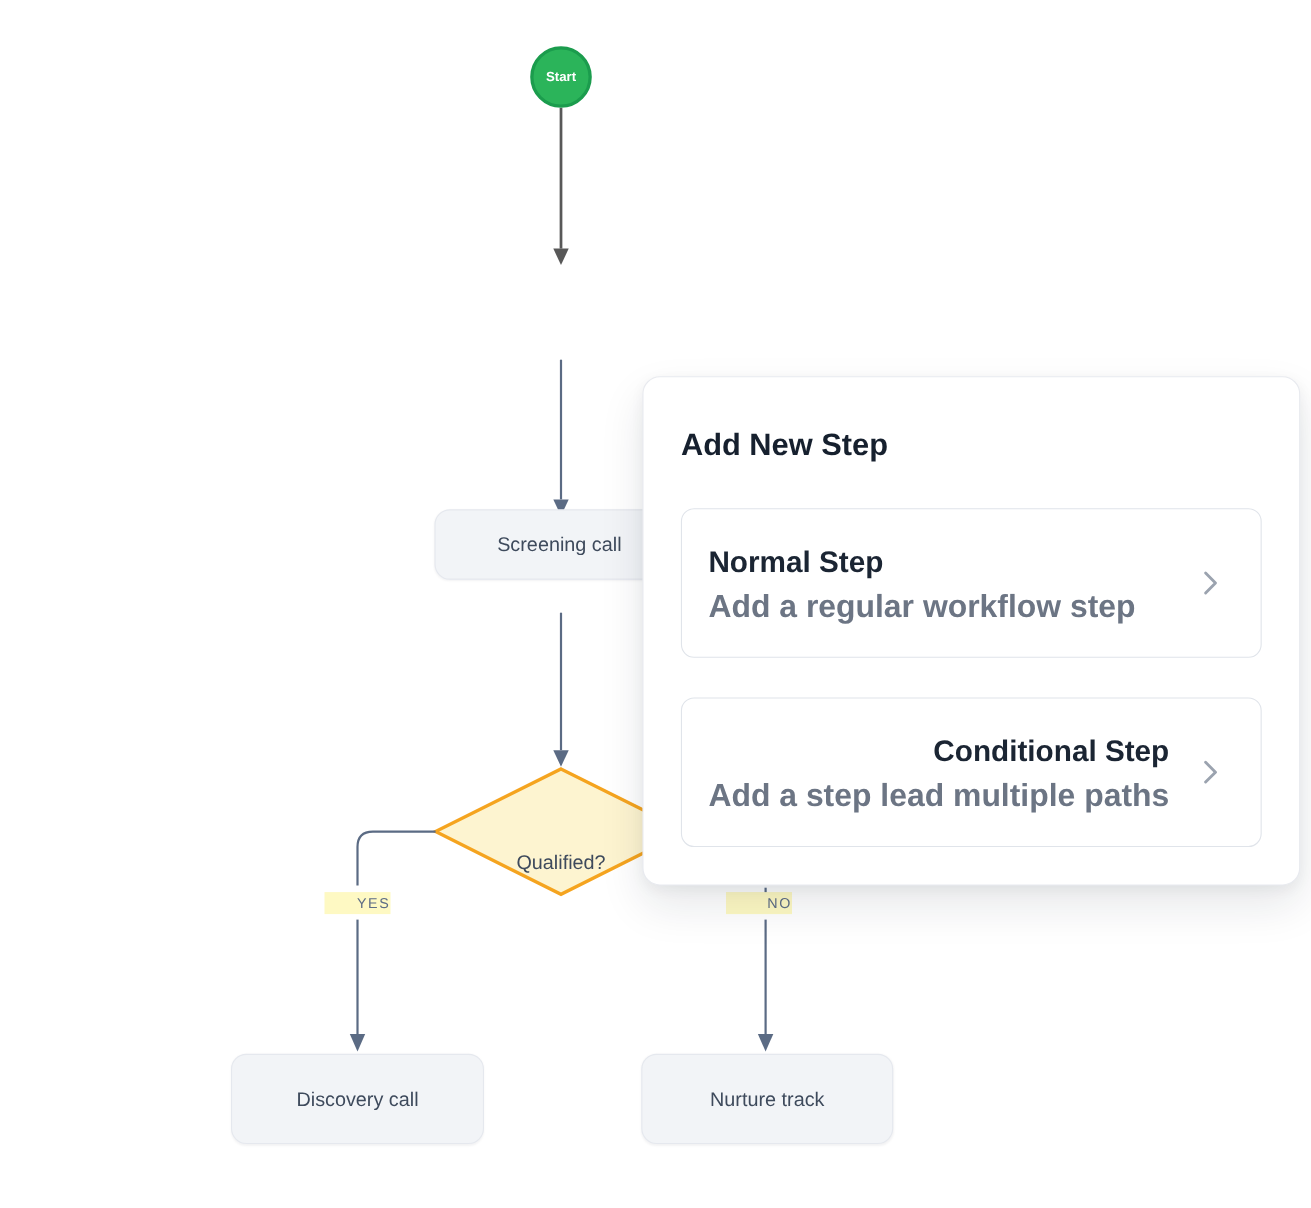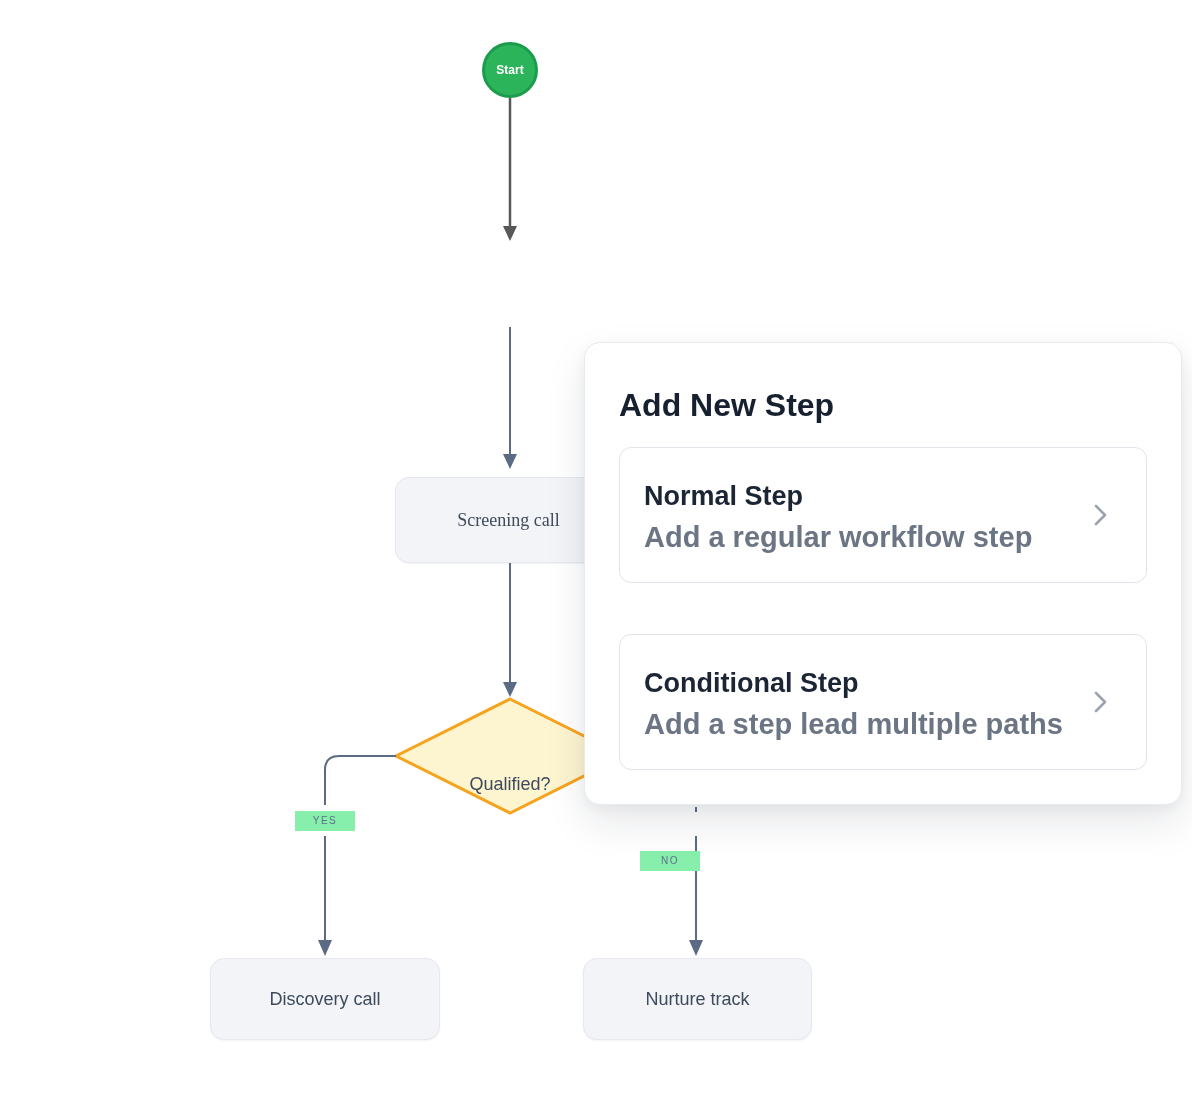--- a/index.html
+++ b/index.html
@@ -21,48 +21,48 @@
     color:var(--start-text);font-size:12px;font-weight:700;
     display:flex;align-items:center;justify-content:center;cursor:pointer;
   }
   .node{
     position:absolute;display:flex;align-items:center;justify-content:center;
     background:var(--node-fill);border:1px solid var(--node-border);border-radius:14px;
     color:var(--node-text);font-size:18px;font-weight:500;
     box-shadow:0 1px 2px rgba(16,24,40,.05);cursor:pointer;box-sizing:border-box;
   }
   #node-new-lead{left:395px;top:243px;width:227px;height:84px;}
-  #node-screening{left:395px;top:477px;width:227px;height:86px;font-family:Liberation Serif, serif;}
+  #node-screening{left:395px;top:463px;width:227px;height:64px;}
   #node-discovery{left:210px;top:958px;width:230px;height:82px;}
   #node-nurture{left:583px;top:958px;width:229px;height:82px;}
 
   .decision-label{
     position:absolute;left:410px;top:742px;width:200px;line-height:28px;text-align:center;
     color:var(--node-text);font-size:18px;font-weight:500;pointer-events:none;margin-top:28px;
   }
   .edge-label{
-    position:absolute;top:811px;width:60px;line-height:20px;text-align:center;
-    color:var(--edge-label);font-size:10px;font-weight:500;letter-spacing:1.5px;background:#86efac;
+    position:absolute;top:811px;width:60px;line-height:20px;text-align:right;
+    color:var(--edge-label);font-size:13px;font-weight:500;letter-spacing:1.5px;background:#fef9c3;
   }
   #label-yes{left:295px;}
-  #label-no{left:640px;margin-top:40px;}
+  #label-no{left:660px;}
 
   .modal{
     position:absolute;left:584px;top:342px;width:598px;height:463px;box-sizing:border-box;
     background:var(--modal-bg);border:1px solid var(--modal-border);border-radius:16px;
     box-shadow:0 18px 40px rgba(23,32,48,.10),0 4px 12px rgba(23,32,48,.05);
     padding:40px 34px 34px;
   }
-  .modal-title{margin:0 0 20px;font-size:32px;line-height:44px;font-weight:700;color:var(--modal-title);}
+  .modal-title{margin:0 0 35px;font-size:28px;line-height:44px;font-weight:700;color:var(--modal-title);}
   .option-card{
     display:flex;align-items:center;justify-content:space-between;height:136px;box-sizing:border-box;
     background:#ffffff;border:1px solid var(--option-border);border-radius:12px;
     padding:0 38px 0 24px;cursor:pointer;
   }
-  .option-card + .option-card{margin-top:51px;}
+  .option-card + .option-card{margin-top:36px;text-align:right;}
   .option-text{display:flex;flex-direction:column;}
   .option-title{font-size:27px;line-height:34px;font-weight:700;color:var(--option-title);}
   .option-desc{margin-top:9px;font-size:29px;line-height:30px;color:var(--option-desc);font-weight:bold;}
   .chevron-icon{flex:0 0 auto;display:flex;align-items:center;}
 </style>
 </head>
 <body>
 
 <div class="canvas">
 

